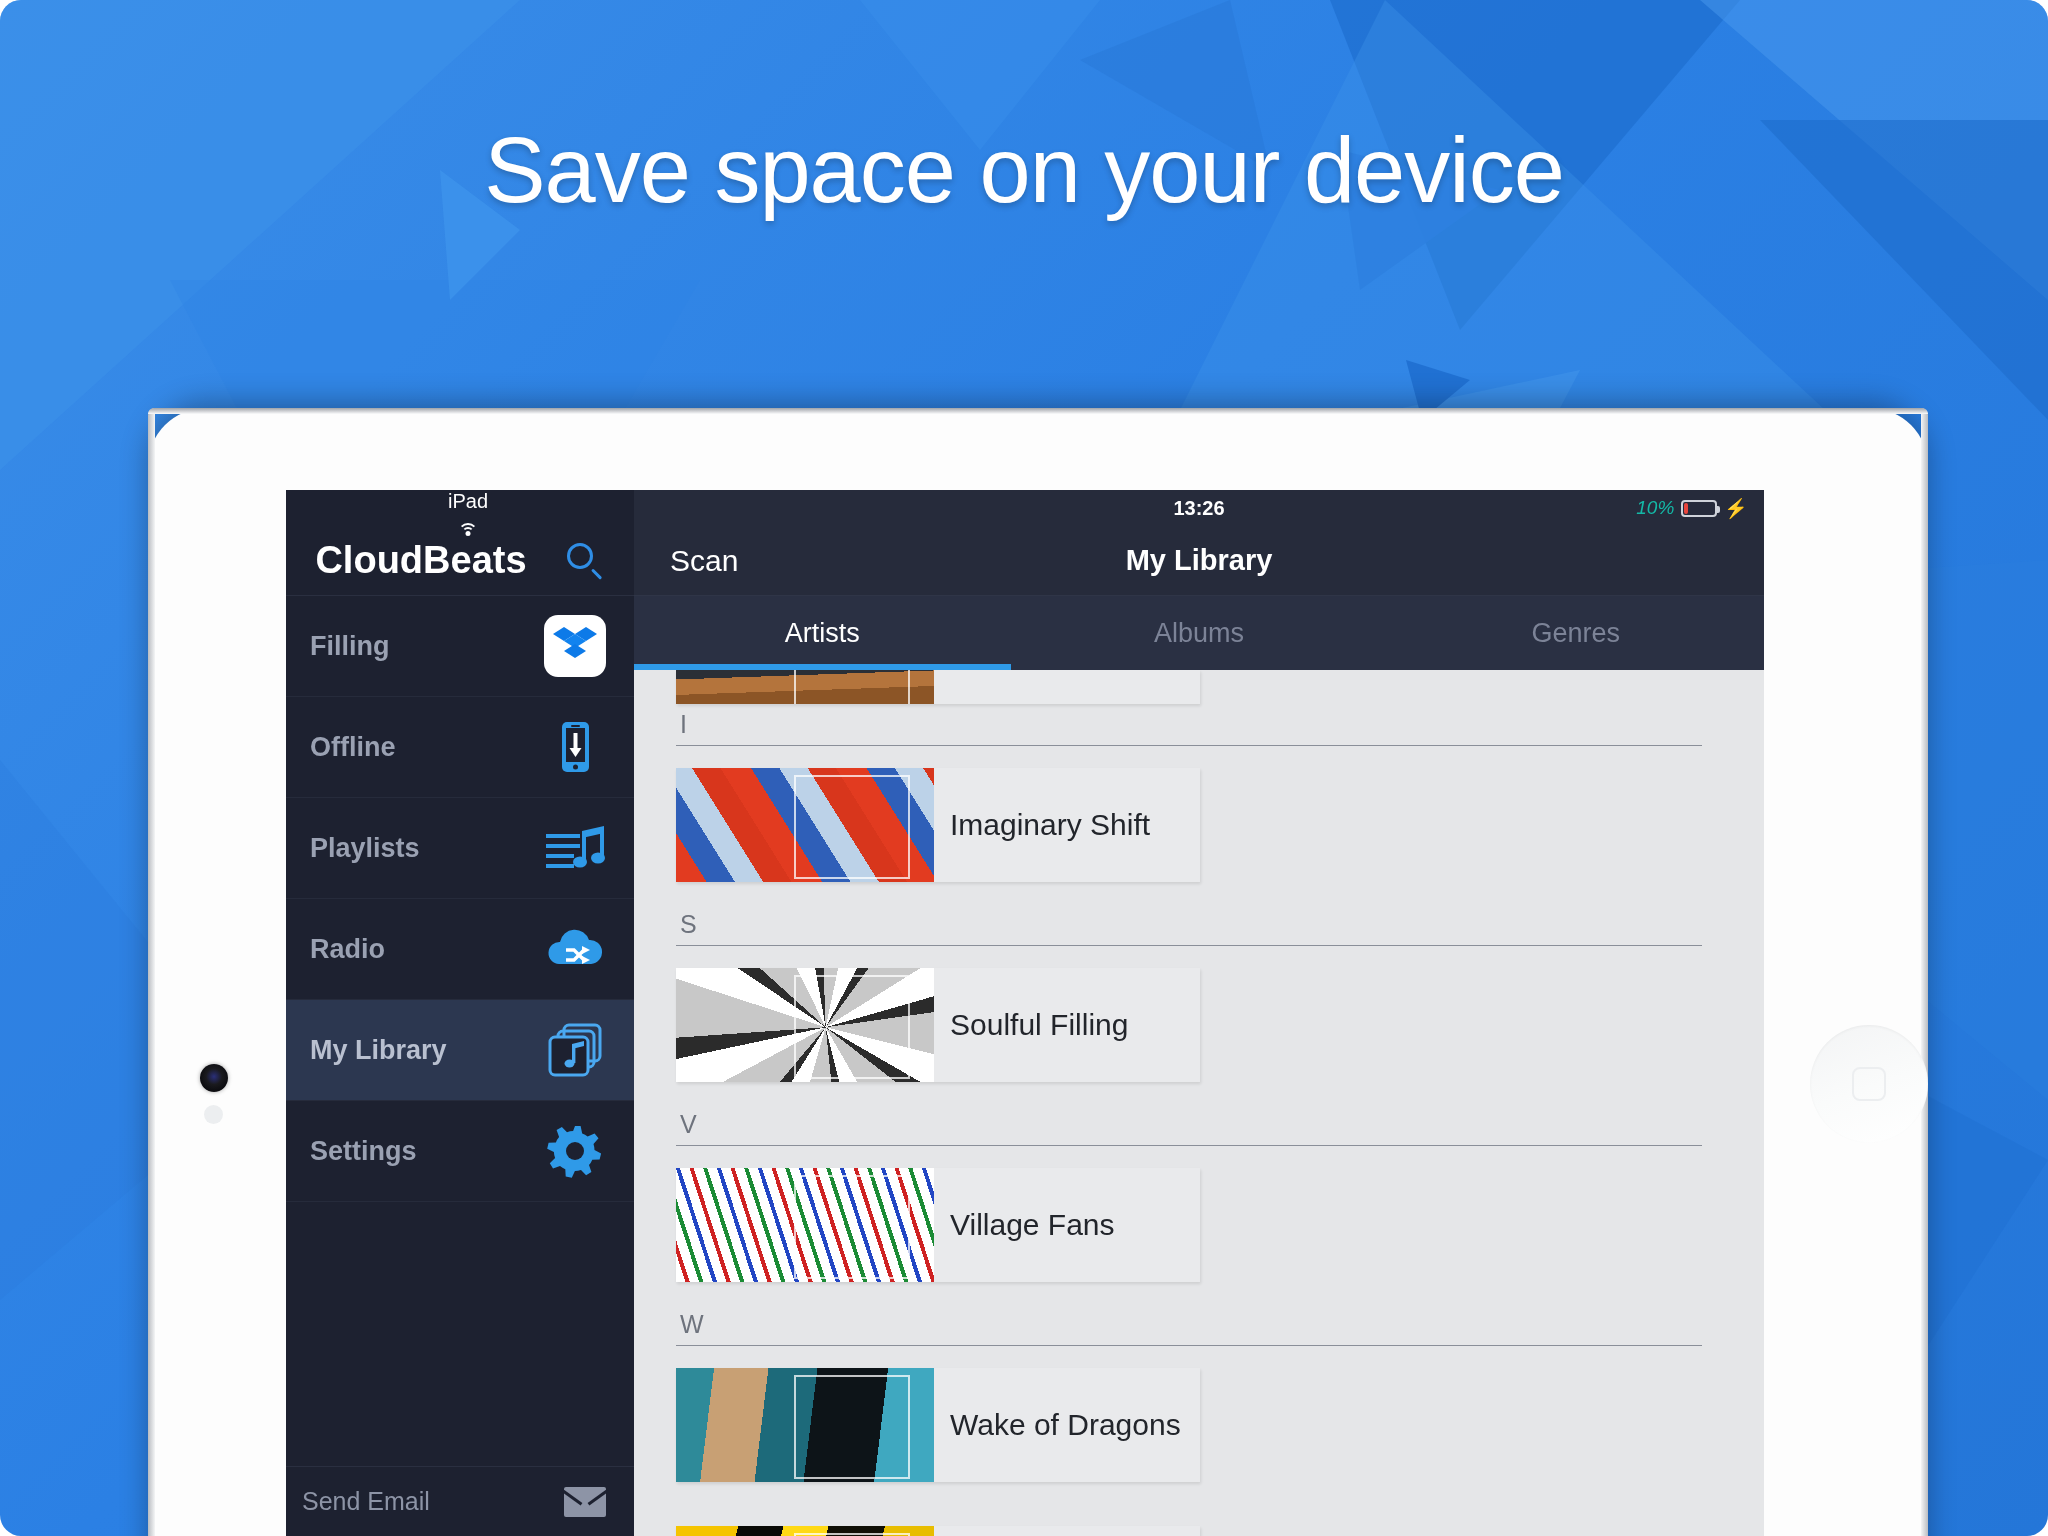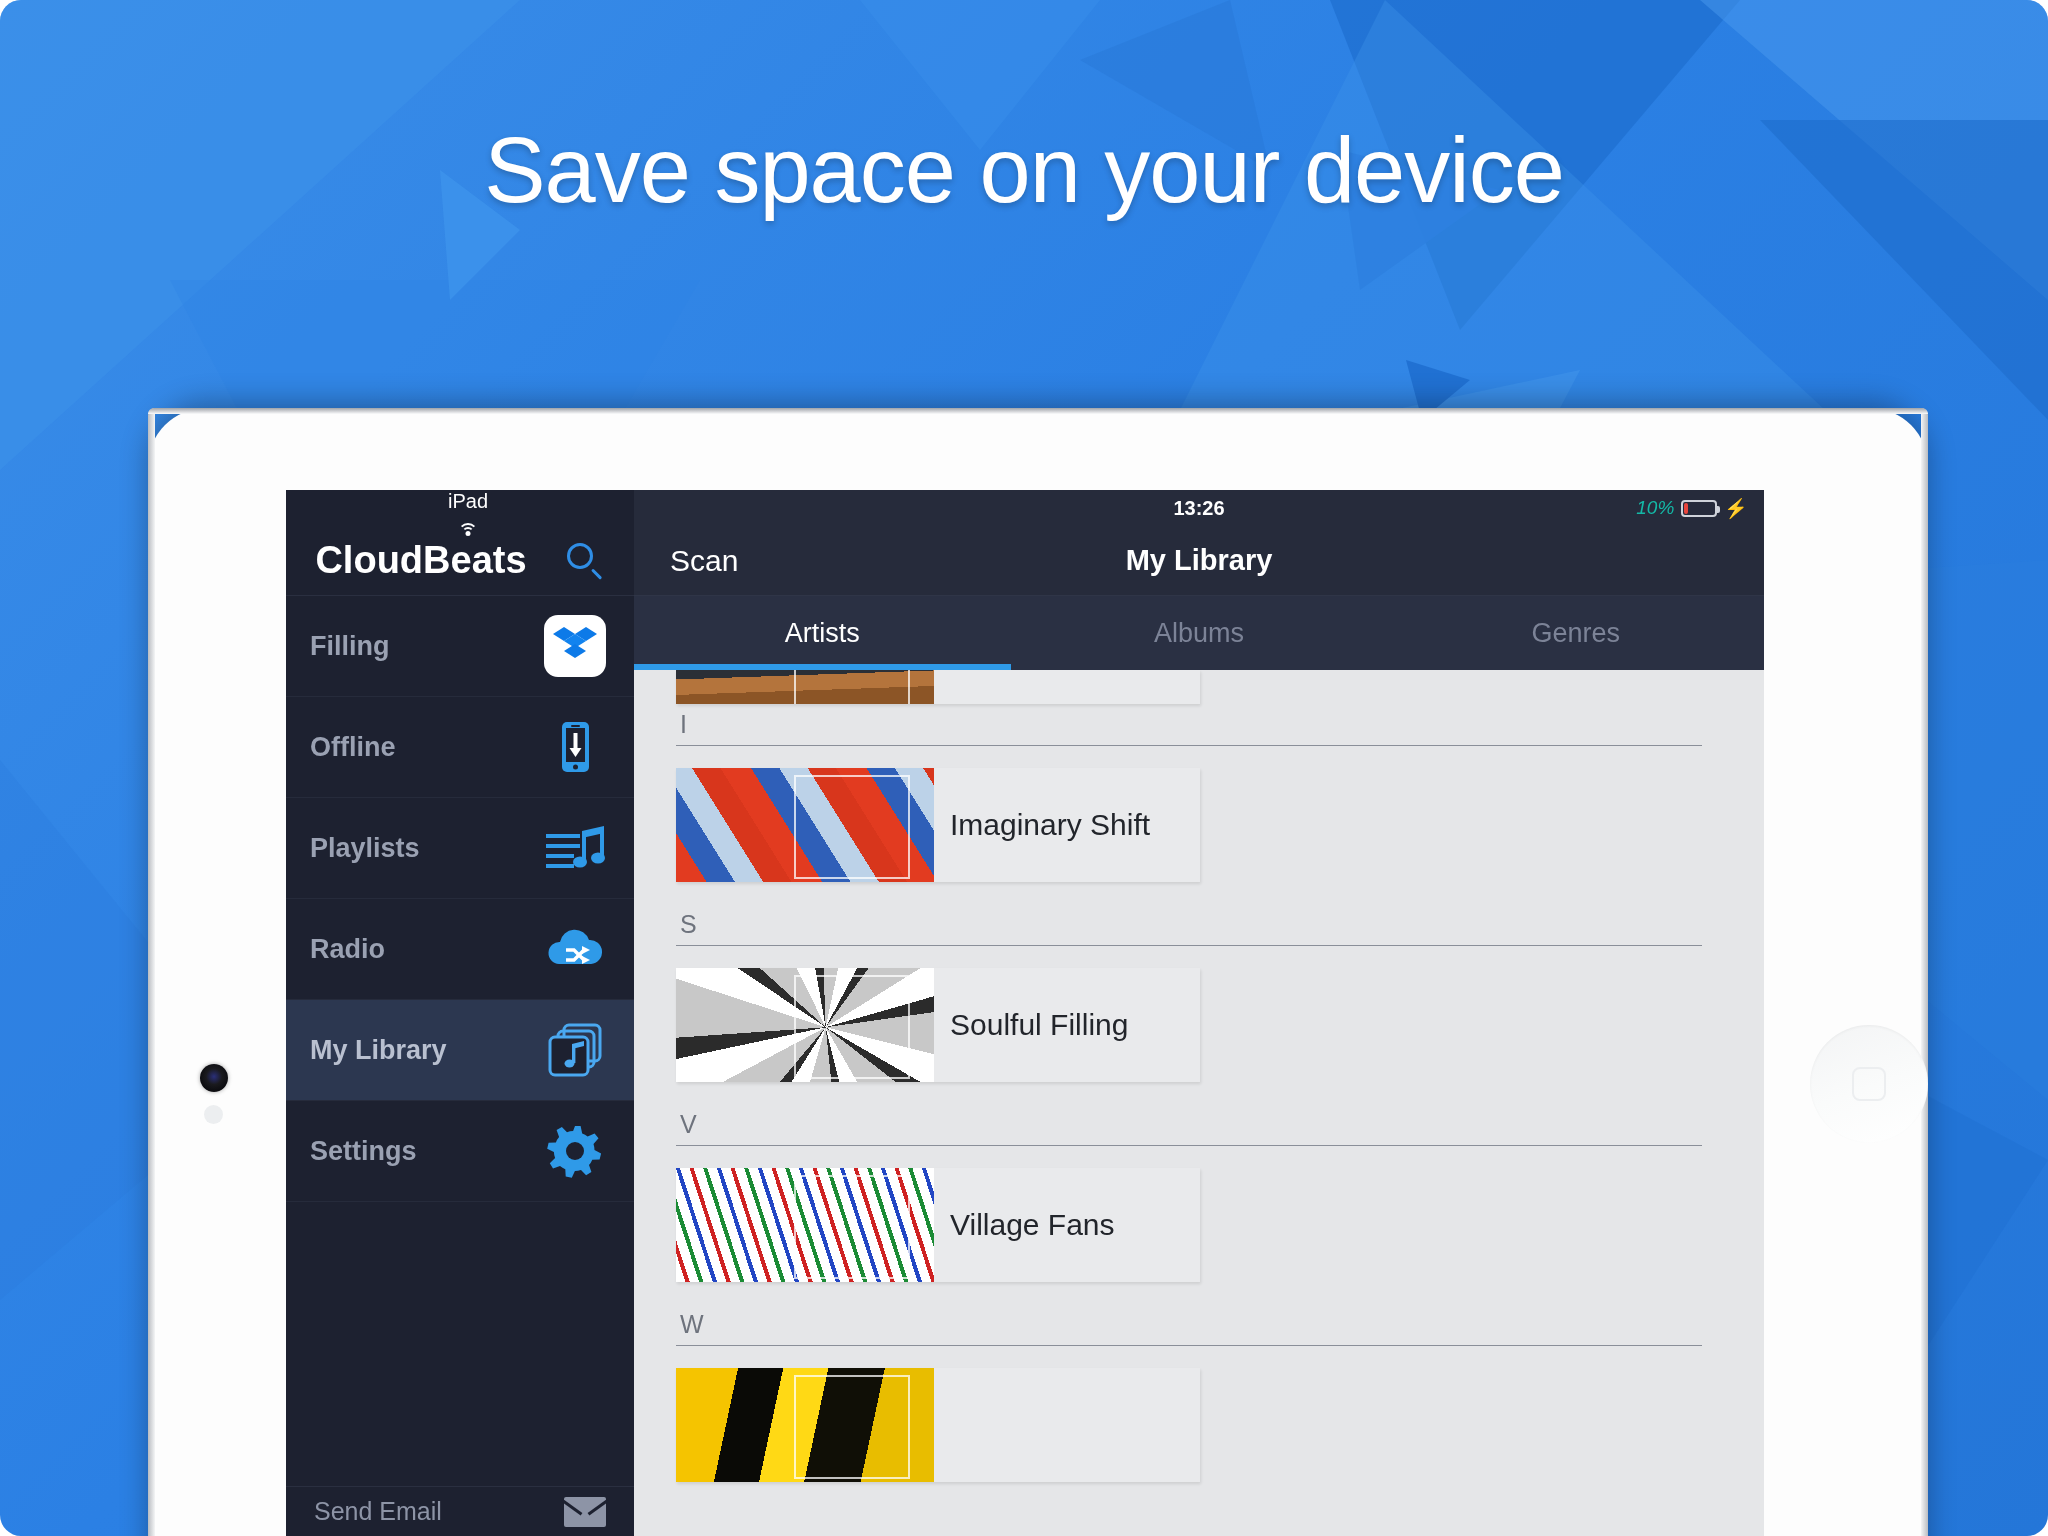--- a/index.html
+++ b/index.html
@@ -139,22 +139,22 @@
   .nav-item.active .nav-label { color: #b9c0d0; }
   .nav-icon { width: 62px; height: 62px; position: relative; flex: none; }
 
   
   .dbx-tile { width:62px; height:62px; background:#fff; border-radius:14px;
       display:flex; align-items:center; justify-content:center; }
 
   
   #send-email {
     position: absolute; left: 0; bottom: 0; width: 100%;
-    height: 50px; display: flex; align-items: center; justify-content: space-between;
-    padding: 0 28px 0 28px;
+    height: 70px; display: flex; align-items: center; justify-content: space-between;
+    padding: 0 28px 0 16px;
     border-top: 1px solid #2a2f40;
     background: #1d2130;
   }
   #send-email-label { color:#8d94a6; font-size:25px; }
   #envelope { width:42px; height:30px; background:#8d94a6; position:relative;
       border-radius:2px; }
   #envelope::before, #envelope::after {
       content:''; position:absolute; top:2px; width:24px; height:3px;
       background:#1d2130; }
   #envelope::before { left:-1px; transform:rotate(36deg); transform-origin:left top; }
@@ -451,20 +451,24 @@
         <div class="rows">
           <div class="artist-row">
             <div class="art art-words"></div>
             <div class="artist-name">Village Fans</div>
           </div>
         </div>
 
         <div class="section-head">W</div>
         <div class="rows">
           <div class="artist-row">
+            <div class="art art-dragons"></div>
+            <div class="artist-name">Wake of Dragons</div>
+          </div>
+          <div class="artist-row">
             <div class="art art-mushroom"></div>
 
           </div>
         </div>
 
       </div>
     </div>
   </div>
 </div>
 

